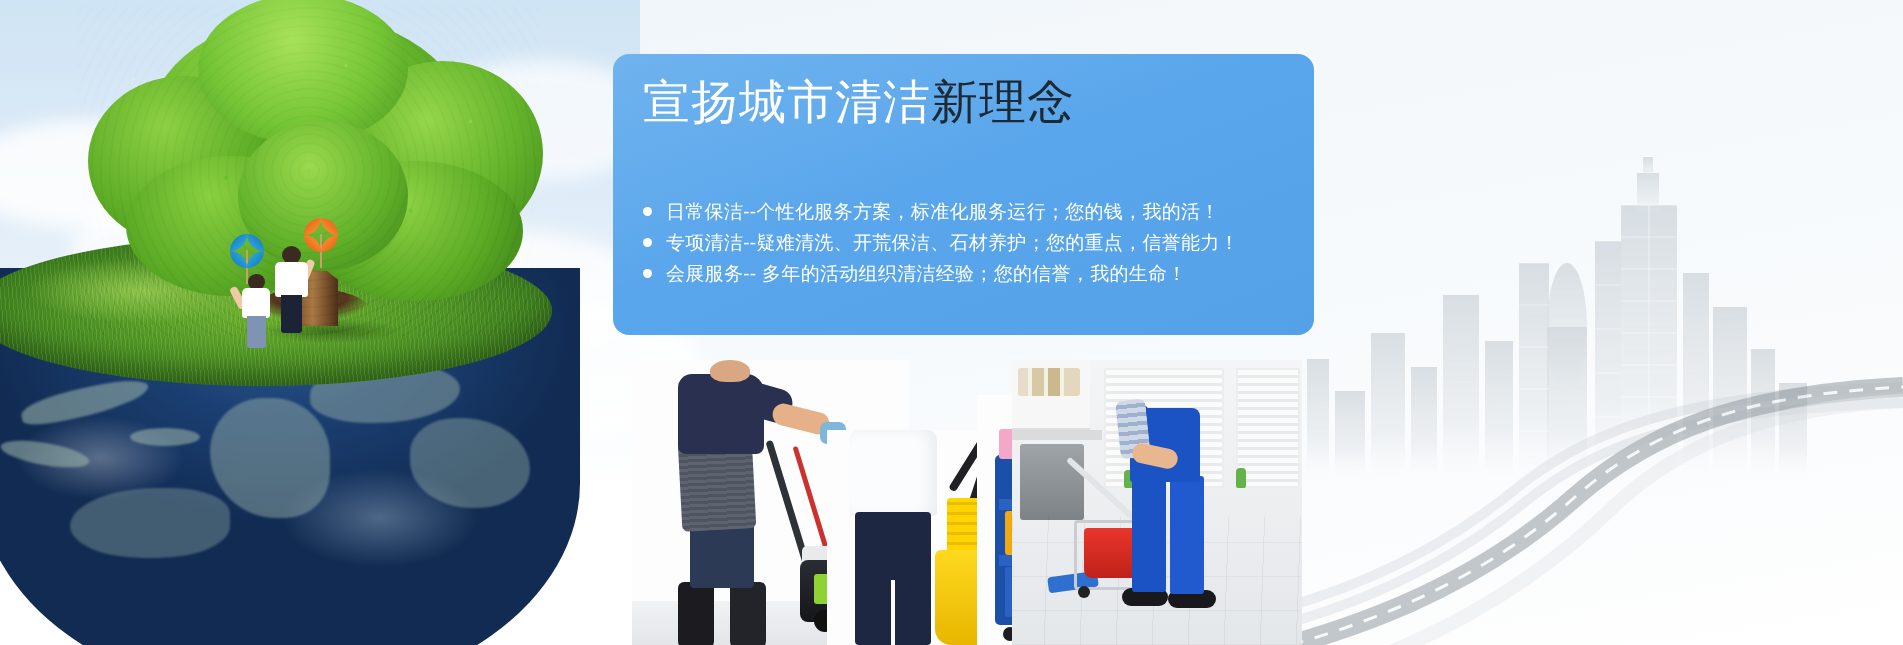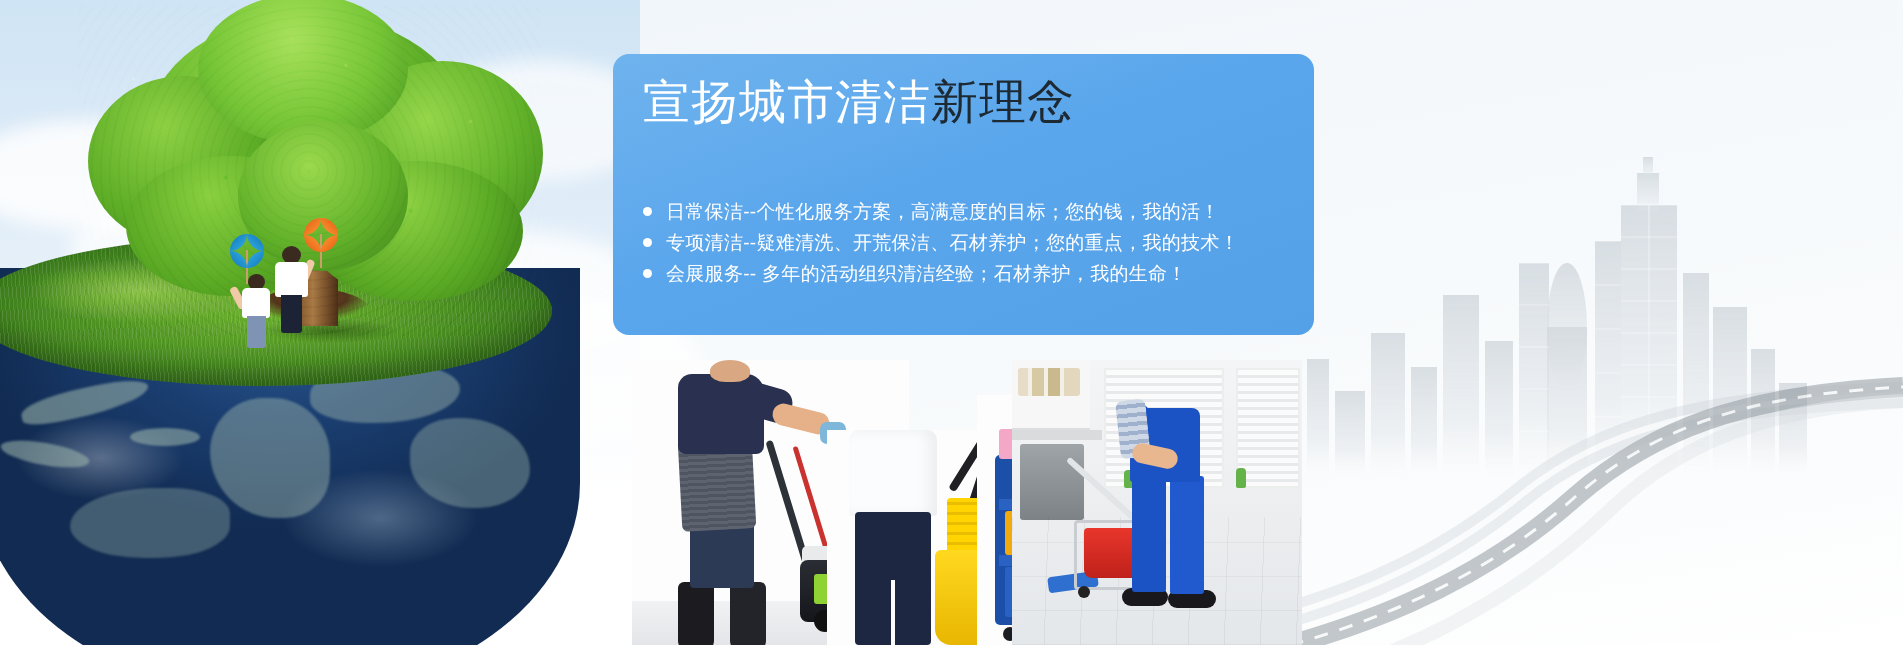--- a/index.html
+++ b/index.html
@@ -371,29 +371,29 @@
   <div class="panel"></div>
 
   <div class="panel-title">
     <span class="t-white">宣扬城市清洁</span><span class="t-dark">新理念</span>
   </div>
 
 
   <div class="bullets">
     <div class="bullet">
       <span class="dot"></span>
-      <span class="txt">日常保洁--个性化服务方案，高满意度的目标；您的钱，我的活！</span>
+      <span class="txt">日常保洁--个性化服务方案，标准化服务运行；您的钱，我的活！</span>
     </div>
     <div class="bullet">
       <span class="dot"></span>
-      <span class="txt">专项清洁--疑难清洗、开荒保洁、石材养护；您的重点，我的技术！</span>
+      <span class="txt">专项清洁--疑难清洗、开荒保洁、石材养护；您的重点，信誉能力！</span>
     </div>
     <div class="bullet">
       <span class="dot"></span>
-      <span class="txt">会展服务-- 多年的活动组织清洁经验；石材养护，我的生命！</span>
+      <span class="txt">会展服务-- 多年的活动组织清洁经验；您的信誉，我的生命！</span>
     </div>
   </div>
 
   <div class="photos">
 
     <div class="ph ph-mower">
       <div class="floor-a"></div>
       <div class="worker-a">
         <div class="mower-h1"></div>
         <div class="mower-h2"></div>

